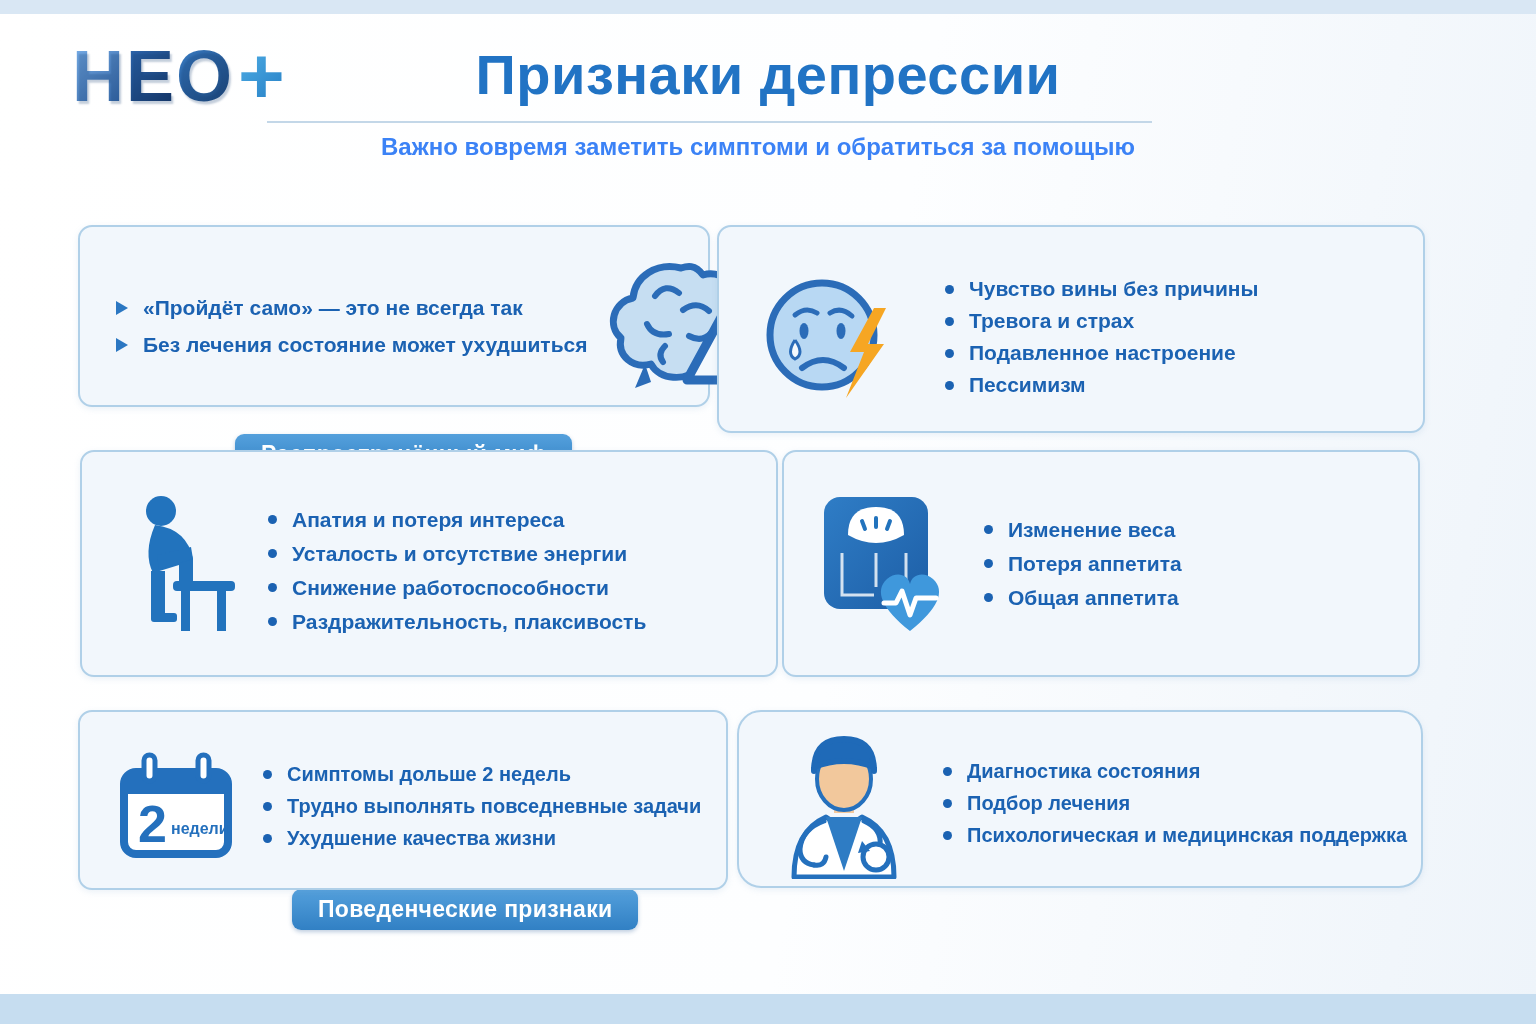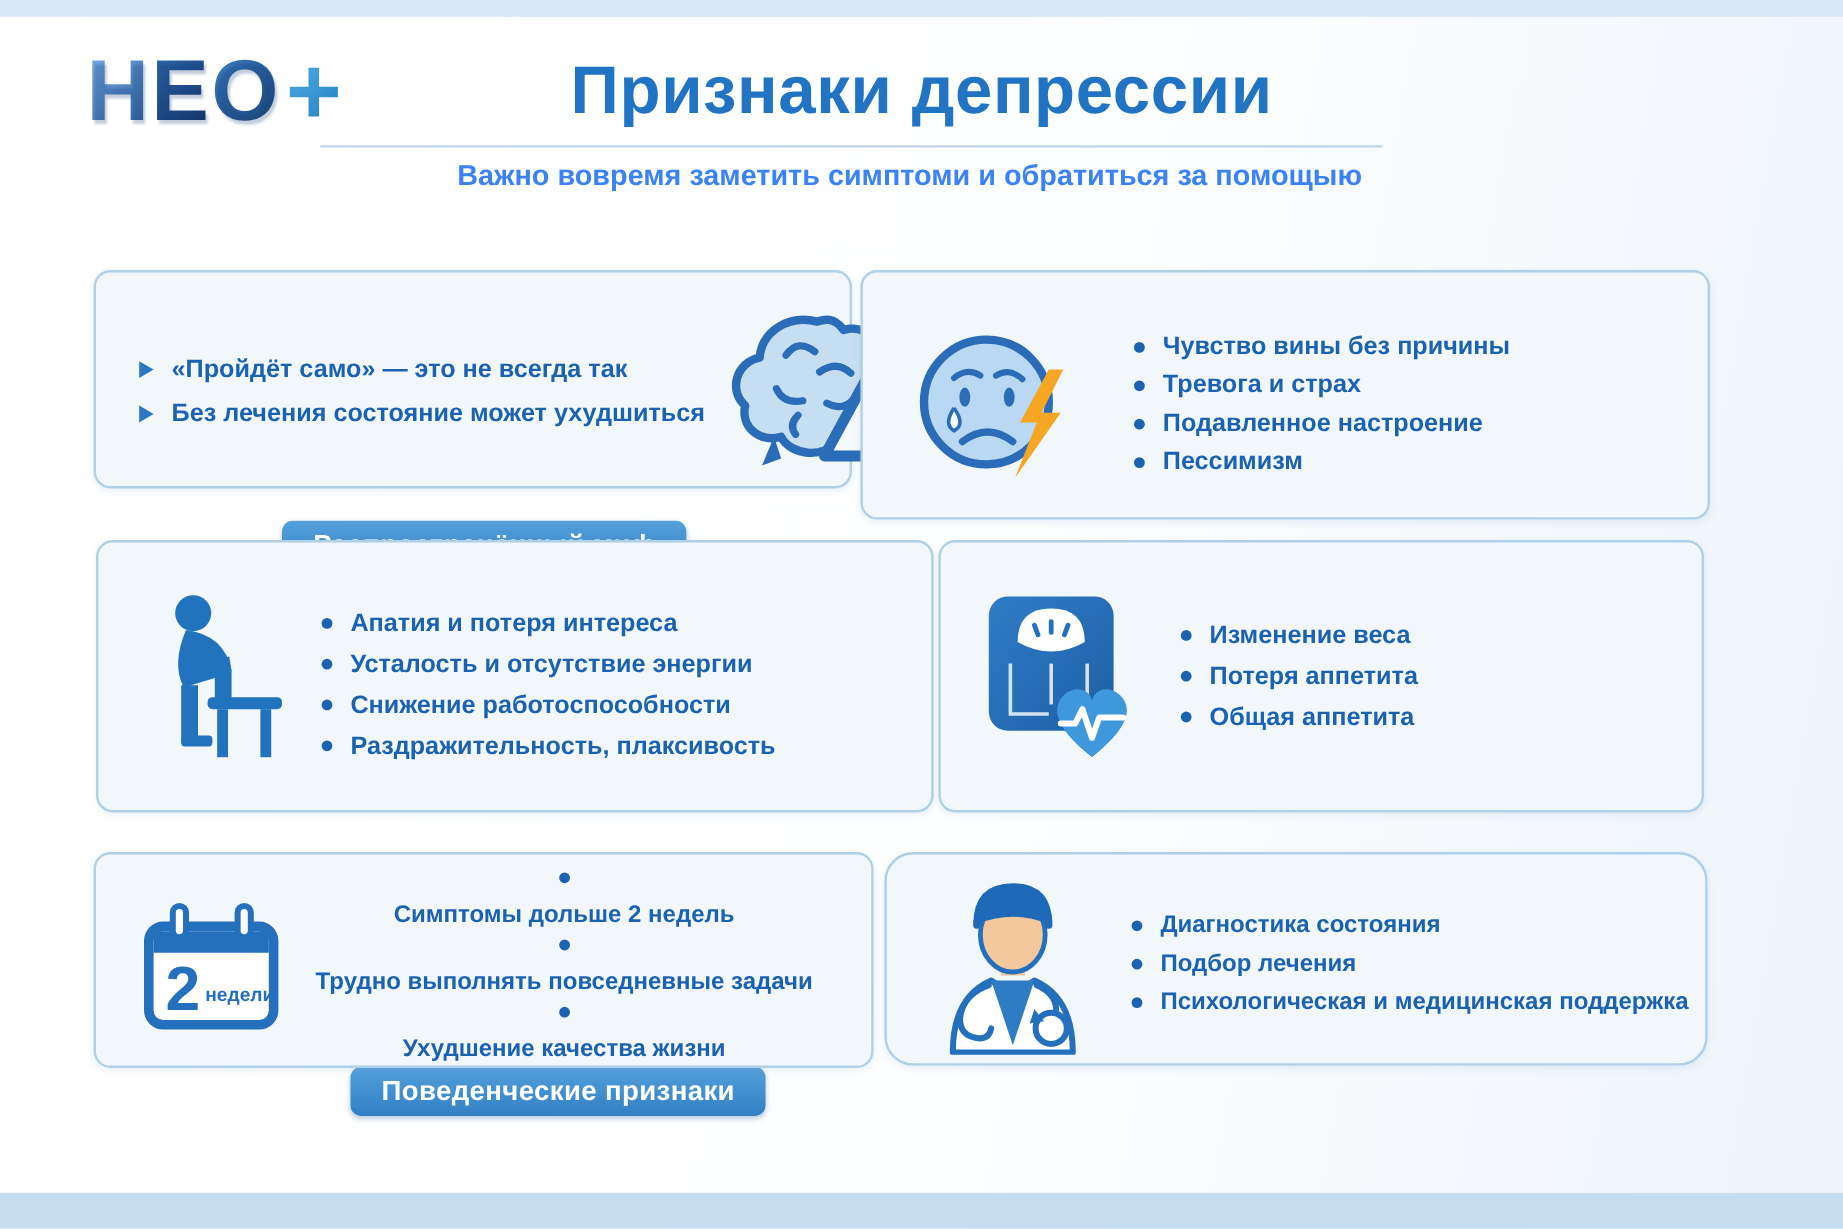--- a/index.html
+++ b/index.html
@@ -69,21 +69,21 @@
   #badge-behavioral{ left:210px; top:437px; }
   #card-behavioral .card-content { padding:24px 10px 10px 44px; gap:22px; }
   #card-behavioral li { font-size:21px; margin:10px 0; }
 
   #card-physical   { left:782px; top:450px; width:638px; height:227px; }
   #card-physical .card-content { padding:24px 10px 24px 34px; gap:36px; }
   #card-physical li { font-size:21px; margin:10px 0; }
 
   #card-when       { left:78px;  top:710px; width:650px; height:180px; }
   #card-when .card-content { padding:20px 8px 8px 34px; gap:24px; }
-  #card-when li { font-size:20px; margin:9px 0;flex-direction:column; }
+  #card-when li { font-size:20px; margin:9px 0; }
 
   #card-help       { left:737px; top:710px; width:686px; height:178px;border-radius:24px; }
   #card-help .card-content { padding:14px 6px 6px 24px; gap:20px; }
   #card-help li { font-size:20px; margin:9px 0; }
 
   .icon-box { flex-shrink:0; display:flex; align-items:center; justify-content:center; }
 </style>
 </head>
 <body>
 

